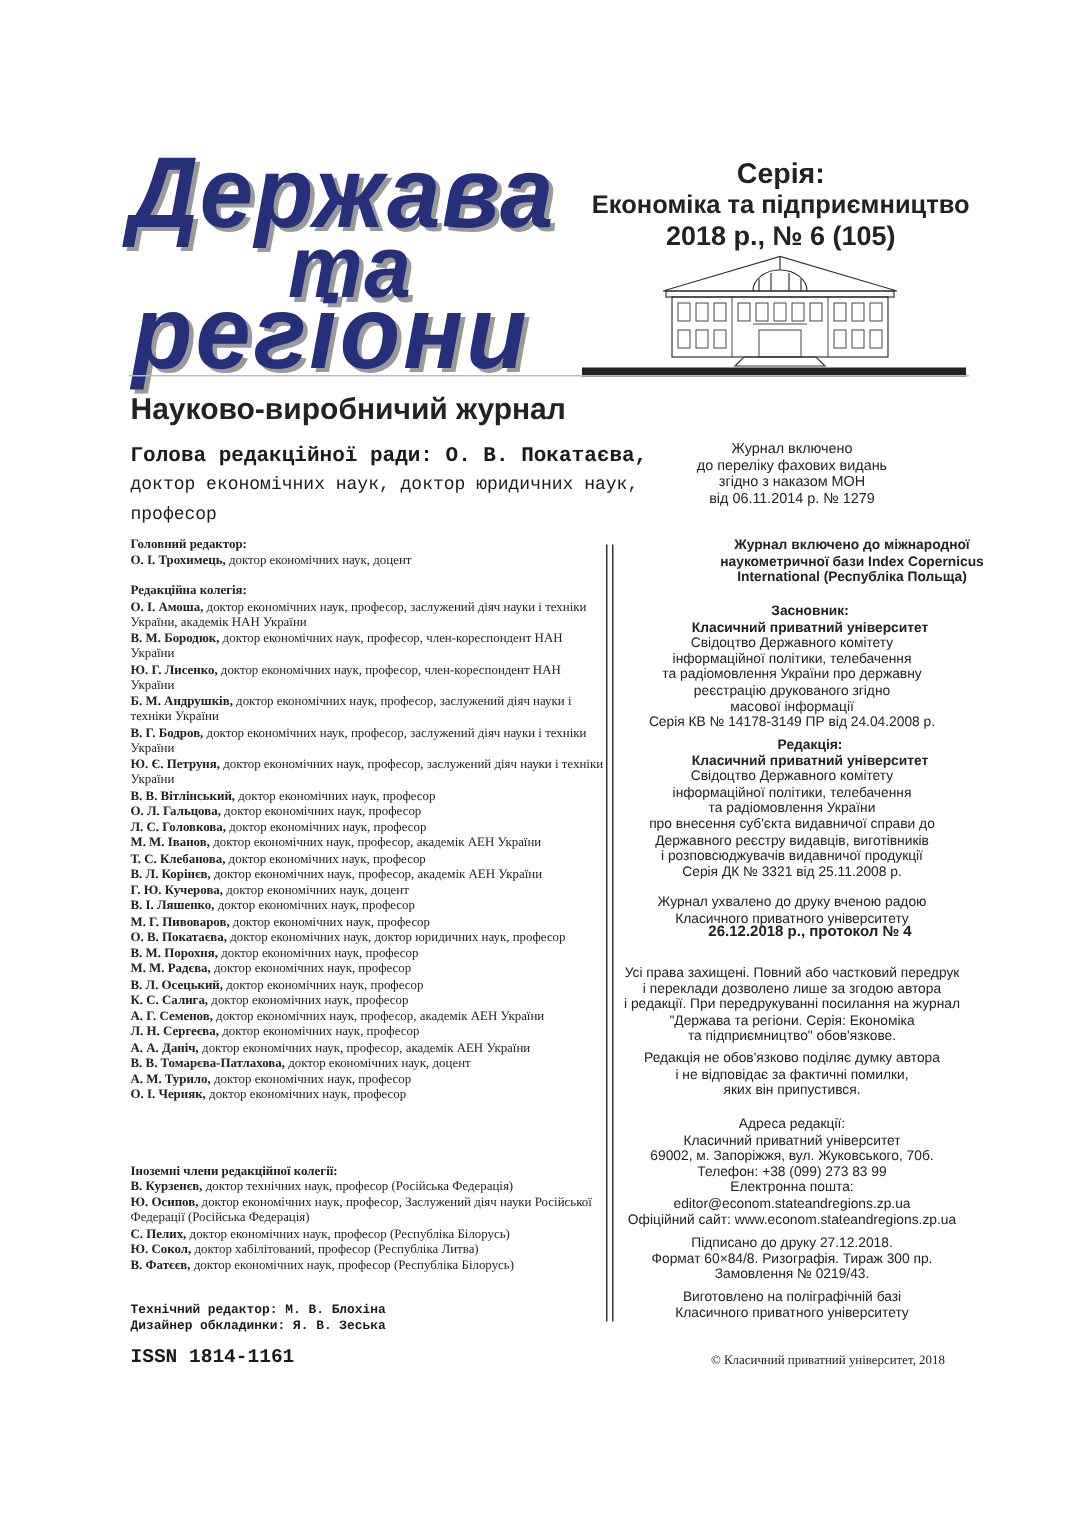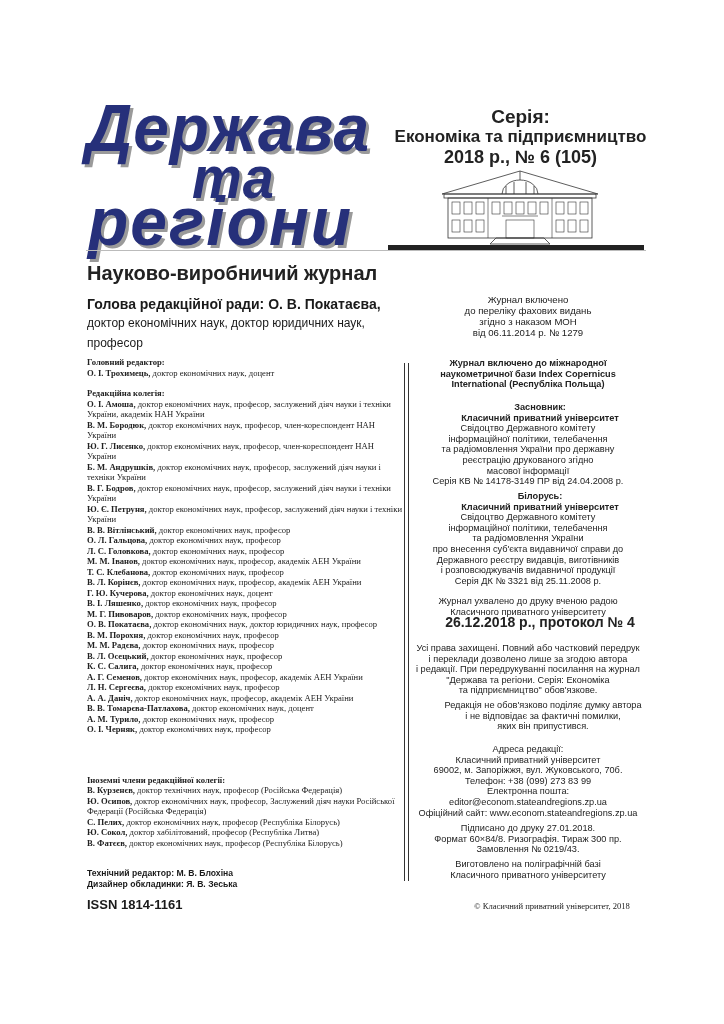--- a/index.html
+++ b/index.html
@@ -1,18 +1,18 @@
 <!DOCTYPE html>
 <html><head>
 <meta charset="utf-8">
 <style>
   html, body { margin:0; padding:0; background:#fff; }
   body { width:724px; height:1024px; position:relative; overflow:hidden; color:#1a1a1a; }
   .abs { position:absolute; }
-  .serif { font-family:Liberation Sans, sans-serif; }
+  .serif { font-family:Liberation Mono, monospace; }
 
   
   .logo-word { position:absolute; font-family:"Liberation Sans","DejaVu Sans",sans-serif; font-weight:bold; font-style:italic; color:#26307a; text-shadow:3px 3px 0 #9a9a9a; letter-spacing:1px; line-height:1; transform:scaleY(1.05); }
   #logo-line1 { left:86px; top:96px; font-size:64px; }
   #logo-line2 { left:192px; top:150px; font-size:56px; }
   #logo-line3 { left:88px; top:188px; font-size:66px; letter-spacing:2px; }
 
   
   .series { position:absolute; left:393px; width:255px; text-align:center; font-family:"Liberation Sans","DejaVu Sans",sans-serif; font-weight:bold; color:#222; }
   #series-label { top:106px; font-size:19px; }
@@ -42,26 +42,26 @@
   #designer { left:87px; top:879px; font-size:8.6px; font-weight:bold; }
   #issn { left:87px; top:897px; font-size:13px; font-weight:bold; }
 
   
   #vdiv { position:absolute; left:404px; top:363px; width:3px; height:518px; border-left:1px solid #333; border-right:1px solid #333; }
 
   
   .rc { position:absolute; left:408px; width:240px; text-align:center; font-family:"Liberation Sans","DejaVu Sans",sans-serif; font-size:9.2px; line-height:10.6px; color:#222; }
   .rc .b { font-weight:bold;margin-left:24px; }
   #rc-mon { top:294px; font-weight:normal; font-size:9.6px; line-height:11px; }
-  #rc-index { top:358px; font-weight:bold; }
+  #rc-index { top:358px; font-weight:bold;padding-left:40px; }
   #rc-founder { top:402px; }
   #rc-publisher { top:491px; }
   #rc-approved { top:596px; }
   #rc-rights { top:643px; }
-  #rc-disclaimer { top:700px;padding-left:15px; }
+  #rc-disclaimer { top:700px; }
   #rc-address { top:744px; }
   #rc-print { top:823px; }
   #rc-made { top:859px; }
   #copyright { position:absolute; left:474px; top:901px; font-size:8.6px; font-family:"Liberation Serif","DejaVu Serif",serif; }
 </style>
 </head>
 <body>
 
 <div class="logo-word" id="logo-line1">Держава</div>
 <div class="logo-word" id="logo-line2">та</div>
@@ -184,39 +184,39 @@
       <div>Свідоцтво Державного комітету</div>
       <div>інформаційної політики, телебачення</div>
       <div>та радіомовлення України про державну</div>
       <div>реєстрацію друкованого згідно</div>
       <div>масової інформації</div>
       <div>Серія КВ № 14178-3149 ПР від 24.04.2008 р.</div>
     </div>
 </div>
 
 <div class="rc" id="rc-publisher">
-  <div class="b">Білорусь:</div>
+  <div class="b">Редакція:</div>
   <div class="b">Класичний приватний університет</div>
   <div>
       <div>Свідоцтво Державного комітету</div>
       <div>інформаційної політики, телебачення</div>
       <div>та радіомовлення України</div>
       <div>про внесення суб'єкта видавничої справи до</div>
       <div>Державного реєстру видавців, виготівників</div>
       <div>і розповсюджувачів видавничої продукції</div>
       <div>Серія ДК № 3321 від 25.11.2008 р.</div>
     </div>
 </div>
 
 <div class="rc" id="rc-approved">
   <div>
       <div>Журнал ухвалено до друку вченою радою</div>
       <div>Класичного приватного університету</div>
     </div>
-  <div class="b" style="font-size:14px;">26.12.2018 р., протокол № 4</div>
+  <div class="b" style="font-size:10px;">26.12.2018 р., протокол № 4</div>
 </div>
 
 <div class="rc" id="rc-rights">
     <div>Усі права захищені. Повний або частковий передрук</div>
     <div>і переклади дозволено лише за згодою автора</div>
     <div>і редакції. При передрукуванні посилання на журнал</div>
     <div>"Держава та регіони. Серія: Економіка</div>
     <div>та підприємництво" обов'язкове.</div>
   </div>
 <div class="rc" id="rc-disclaimer">
@@ -231,21 +231,21 @@
       <div>Класичний приватний університет</div>
       <div>69002, м. Запоріжжя, вул. Жуковського, 70б.</div>
       <div>Телефон: +38 (099) 273 83 99</div>
       <div>Електронна пошта:</div>
       <div>editor@econom.stateandregions.zp.ua</div>
       <div>Офіційний сайт: www.econom.stateandregions.zp.ua</div>
     </div>
 </div>
 
 <div class="rc" id="rc-print">
-    <div>Підписано до друку 27.01.2018.</div>
+    <div>Підписано до друку 27.12.2018.</div>
     <div>Формат 60×84/8. Ризографія. Тираж 300 пр.</div>
     <div>Замовлення № 0219/43.</div>
   </div>
 <div class="rc" id="rc-made">
     <div>Виготовлено на поліграфічній базі</div>
     <div>Класичного приватного університету</div>
   </div>
 
 <div id="copyright">© Класичний приватний університет, 2018</div>
 

